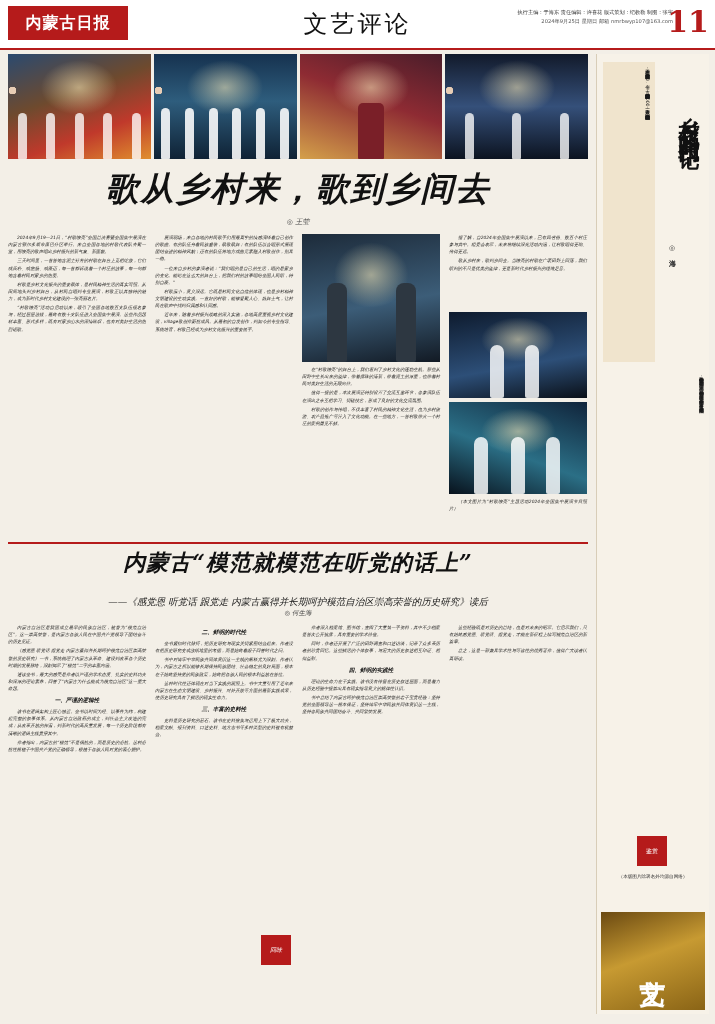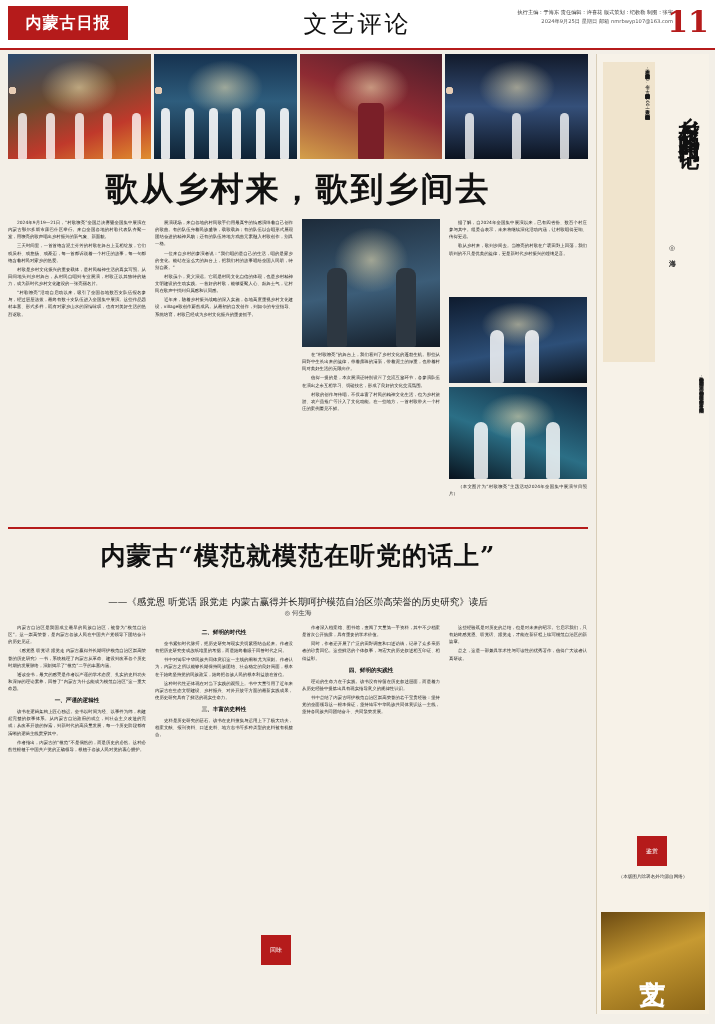--- a/index.html
+++ b/index.html
@@ -21,21 +21,21 @@
         font-size:24px;font-weight:normal;color:#111;
         font-family:"DejaVu Serif","Liberation Serif",serif;letter-spacing:3px;}
   .mast-meta{position:absolute;right:42px;top:8px;width:250px;text-align:right;
         font-size:5.2px;color:#333;line-height:1.7;}
   .mast-meta .r2{color:#555;}
   .pagenum{position:absolute;right:6px;top:4px;font-size:30px;font-weight:bold;color:#b51b1b;
         font-family:"DejaVu Serif","Liberation Serif",serif;text-align:right;}
   .mast-rule{position:absolute;left:0;top:48px;width:715px;height:2px;background:#b51b1b;}
 
   
-  .left-zone{position:absolute;left:8px;top:54px;width:580px;}
+  .left-zone{position:absolute;left:8px;top:54px;width:580px;font-style:italic;}
   .right-zone{position:absolute;left:596px;top:54px;width:112px;height:960px;
         background:#f7f2e8;border-left:1px solid #d8cdb8;}
 
   
   .photo-strip{position:relative;width:580px;height:105px;display:flex;gap:3px;}
   .ph{flex:1;position:relative;overflow:hidden;}
   .ph1{background:linear-gradient(160deg,#2b4a6f 0%,#6e4a2e 40%,#c0392b 70%,#e08f2e 100%);}
   .ph2{background:linear-gradient(180deg,#16324f 0%,#2e5d7d 45%,#0f2235 100%);}
   .ph3{background:linear-gradient(200deg,#4a1d2a 0%,#8e2b33 45%,#d4a04a 100%);}
   .ph4{background:linear-gradient(180deg,#121a2b 0%,#35507a 50%,#0c1320 100%);}
@@ -73,23 +73,23 @@
   .mid-photo .fig{width:20px;height:88%;background:#2d3741;border-radius:8px 8px 2px 2px;}
   .rp1{position:absolute;left:441px;top:78px;width:138px;height:86px;
         background:linear-gradient(170deg,#0e1b2e,#2d4f78 60%,#0a1018);overflow:hidden;}
   .rp2{position:absolute;left:441px;top:168px;width:138px;height:92px;
         background:linear-gradient(200deg,#10243b,#2b6f86 55%,#08121d);overflow:hidden;}
   .rp .fig{position:absolute;bottom:0;width:14px;height:62%;background:rgba(255,255,255,.82);
         border-radius:7px 7px 2px 2px;}
 
   
   .a2-sep{position:relative;margin-top:8px;width:580px;height:2px;background:#b51b1b;}
-  .a2-head{margin-top:10px;text-align:center;font-size:25px;font-weight:bold;color:#111;
+  .a2-head{margin-top:4px;text-align:center;font-size:22px;font-weight:bold;color:#111;
         font-family:"DejaVu Serif","Liberation Serif",serif;letter-spacing:1px;}
-  .a2-sub{margin-top:24px;text-align:center;font-size:9.5px;color:#1a1a1a;
+  .a2-sub{margin-top:18px;text-align:center;font-size:9.5px;color:#1a1a1a;
         font-family:"DejaVu Serif","Liberation Serif",serif;}
   .a2-by{text-align:center;font-size:6.5px;color:#444;}
   .a2-body{position:relative;margin-top:6px;width:580px;height:345px;}
   .a2-col{position:absolute;top:0;width:138px;height:345px;}
   .sec-h{font-size:5.6px;font-weight:bold;text-align:center;margin:4px 0 3px;color:#111;}
   .seal{position:absolute;width:30px;height:30px;background:#b51b1b;color:#fff;
         font-size:6px;line-height:1.1;display:flex;align-items:center;justify-content:center;
         text-align:center;font-family:"DejaVu Serif","Liberation Serif",serif;}
 
   
@@ -194,20 +194,21 @@
             </div>
           <div class="fig">
               <div class="head"></div>
             </div>
         </div>
       </div>
     </div>
 
     <div class="headline-wrap">
       <div class="headline">歌从乡村来，歌到乡间去</div>
+      <div class="byline">◎ 王莹</div>
     </div>
 
     <div class="a1">
       <div class="col c1 txt">
         <p>2024年9月19—21日，“村歌嘹亮”全国总决赛暨全国集中展演在内蒙古鄂尔多斯市康巴什区举行。来自全国各地的村歌代表队齐聚一堂，用嘹亮的歌声唱出乡村振兴的新气象、新面貌。</p>
         <p>三天时间里，一首首饱含泥土芬芳的村歌在舞台上竞相绽放，它们或质朴、或悠扬、或豪迈，每一首都诉说着一个村庄的故事，每一句都饱含着村民对家乡的热爱。</p>
         <p>村歌是乡村文化振兴的重要载体，是村民精神生活的真实写照。从田间地头到乡村舞台，从村民自唱到专业展演，村歌正以其独特的魅力，成为新时代乡村文化建设的一张亮丽名片。</p>
         <p>“村歌嘹亮”活动自启动以来，吸引了全国各地数百支队伍报名参与，经过层层选拔，最终有数十支队伍进入全国集中展演。这些作品题材丰富、形式多样，既有对家乡山水的深情咏叹，也有对美好生活的热烈讴歌。</p>
       </div>
       <div class="col c2 txt">

